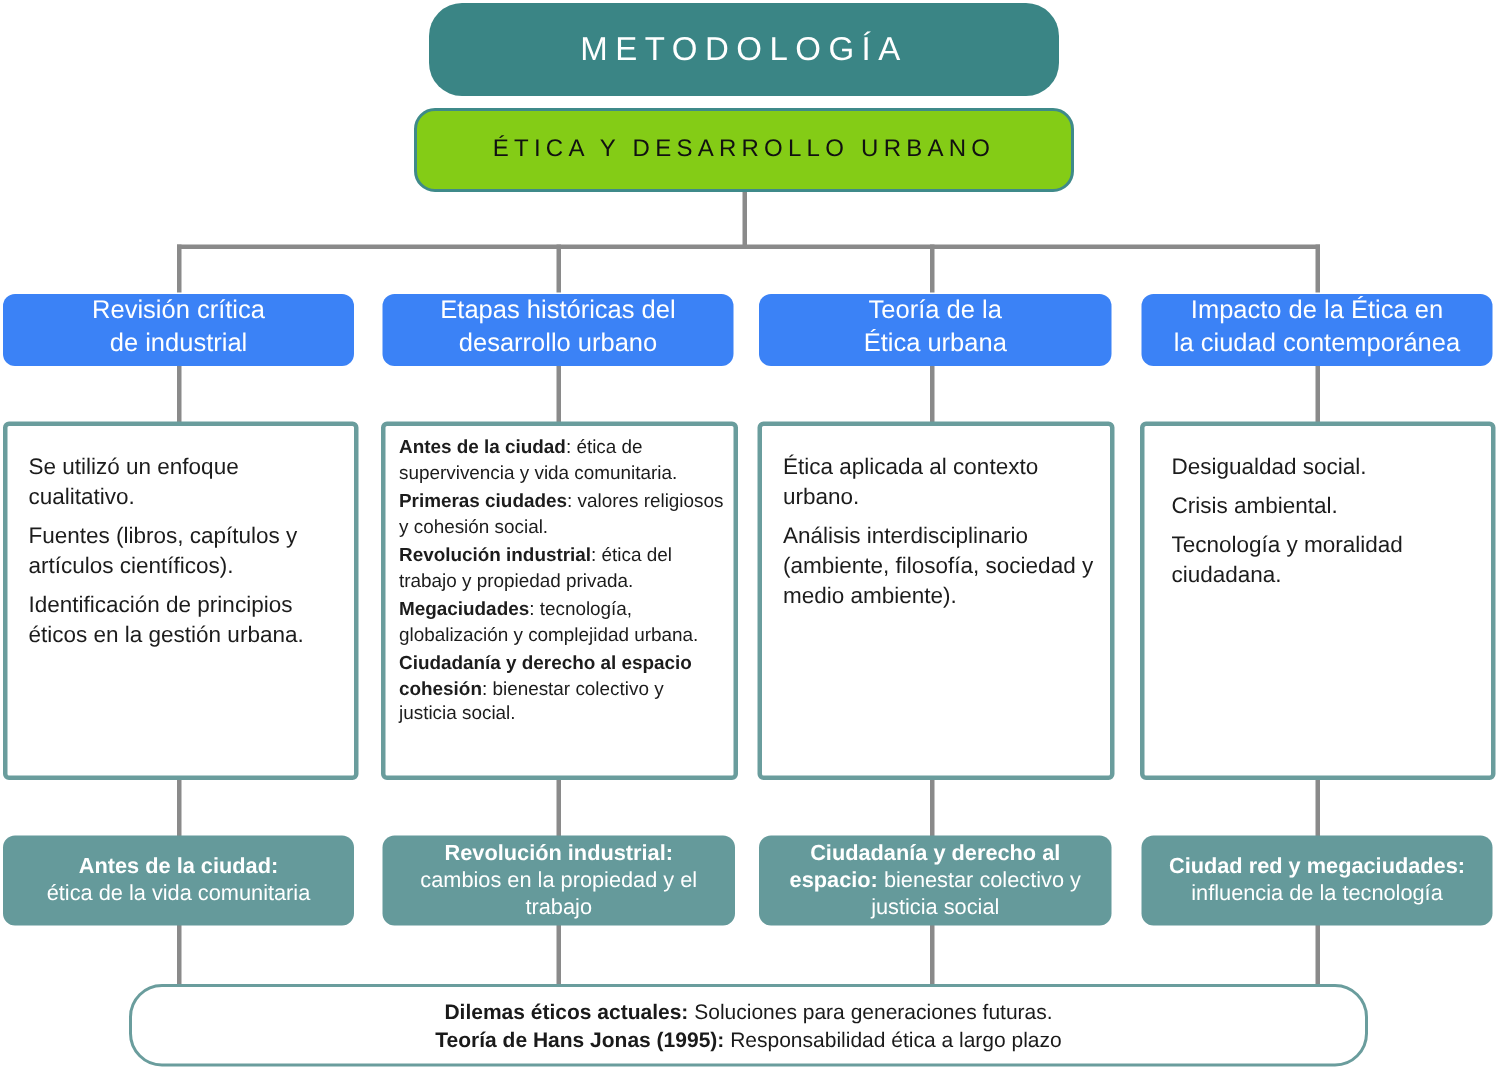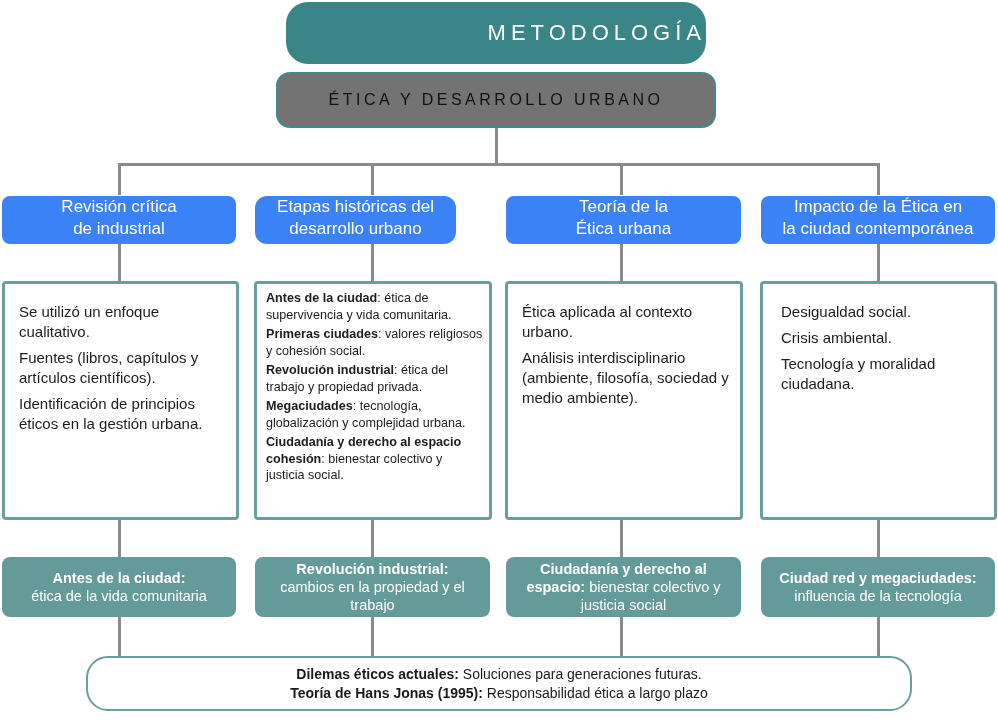--- a/index.html
+++ b/index.html
@@ -2,22 +2,22 @@
 <html><head>
 <meta charset="utf-8">
 <style>
   html, body { margin:0; padding:0; background:#ffffff; }
   body { width:998px; height:723px; position:relative; overflow:hidden;
          font-family:"Liberation Sans", sans-serif; color:#1a1a1a; }
   .abs { position:absolute; box-sizing:border-box; }
   .line { position:absolute; background:#8a8a8a; }
   .title-box { left:286px; top:2px; width:420px; height:62px; background:#3a8585;
                border-radius:22px; color:#ffffff; display:flex; align-items:center;
-               justify-content:flex-end; font-size:22px; letter-spacing:5px; }
-  .sub-box { left:276px; top:72px; width:440px; height:56px; background:#737373;
+               justify-content:center; font-size:22px; letter-spacing:5px; }
+  .sub-box { left:276px; top:72px; width:440px; height:56px; background:#84cc16;
              border:2px solid #3f8a8a; border-radius:14px; display:flex; align-items:center;
              justify-content:center; font-size:16px; letter-spacing:3.5px; color:#111; }
   .head { height:48px; background:#3b82f6; border-radius:8px; color:#ffffff;
           display:flex; align-items:flex-start; justify-content:center; text-align:center;
           font-size:17px; line-height:22px; }
   .card { background:#ffffff; border:3px solid #6a9d9d; border-radius:4px; }
   .card p { margin:0 0 6px 0; font-size:15px; line-height:20px; color:#1c1c1c; }
   .card.small p { font-size:12.6px; line-height:16.5px; margin:0 0 3px 0; }
   .card .b { font-weight:bold; }
   .foot { height:60px; background:#659a9b; border-radius:8px; color:#ffffff;
@@ -57,21 +57,21 @@
 <div class="abs title-box">
     <span>METODOLOGÍA</span>
   </div>
 <div class="abs sub-box">
     <span>ÉTICA Y DESARROLLO URBANO</span>
   </div>
 
 <div class="abs head" style="left:2px;top:196px;width:234px;">
   <div><span>Revisión crítica</span><br><span>de industrial</span></div>
 </div>
-<div class="abs head" style="left:255px;top:196px;width:201px;border-radius:12px;">
+<div class="abs head" style="left:255px;top:196px;width:234px;">
   <div><span>Etapas históricas del</span><br><span>desarrollo urbano</span></div>
 </div>
 <div class="abs head" style="left:506px;top:196px;width:235px;">
   <div><span>Teoría de la</span><br><span>Ética urbana</span></div>
 </div>
 <div class="abs head" style="left:761px;top:196px;width:234px;">
   <div><span>Impacto de la Ética en</span><br><span>la ciudad contemporánea</span></div>
 </div>
 
 <div class="abs card" style="left:2px;top:281px;width:237px;height:239px;padding:18px 12px 0 14px;">

